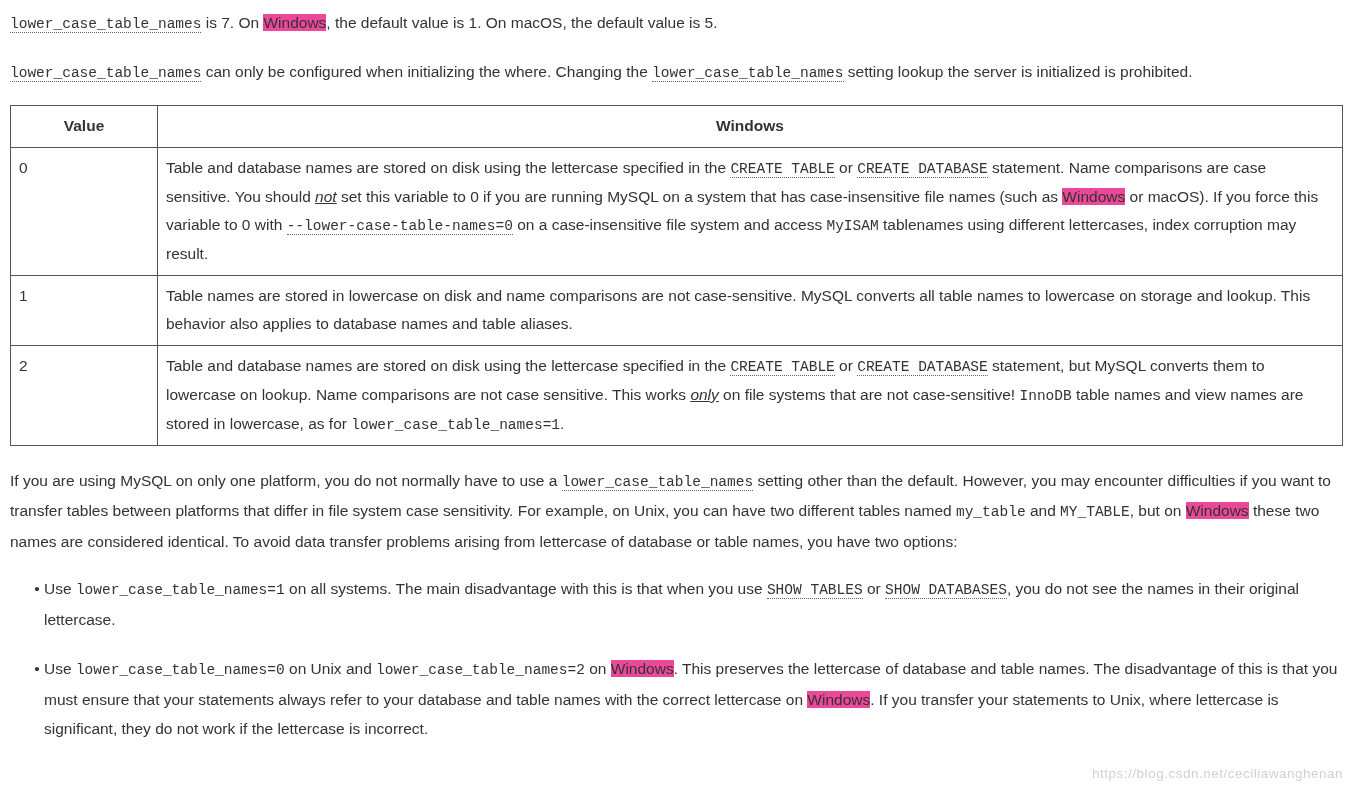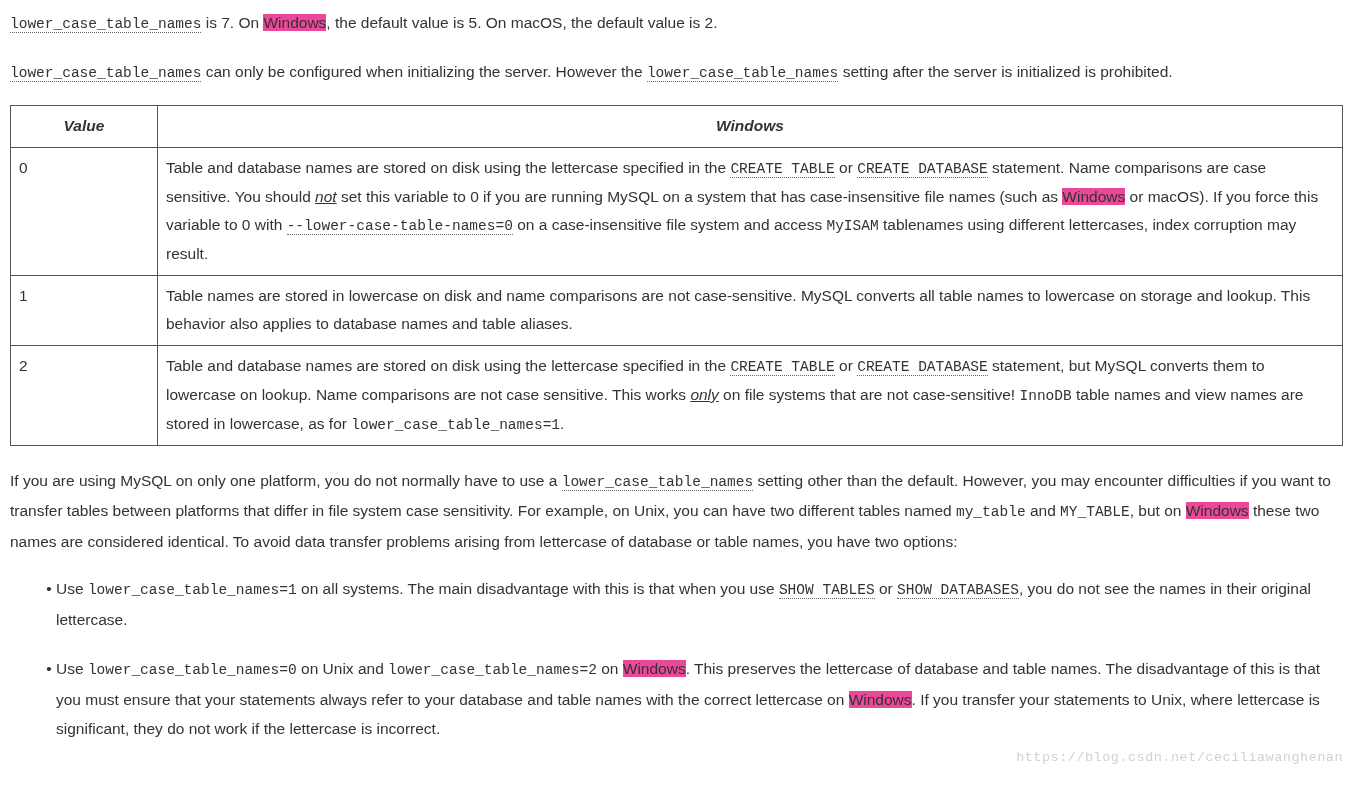--- a/index.html
+++ b/index.html
@@ -25,45 +25,45 @@
     margin: 14px 0 20px 0;
     font-size: 15.5px;
   }
   th, td {
     border: 1px solid #555;
     text-align: left;
     vertical-align: top;
     padding: 6px 8px;
     line-height: 1.85;
   }
-  th { font-weight: 700; text-align: center; font-style: italic; }
+  th { font-weight: 700; text-align: center; }
   td.val { width: 130px; }
-  ul { margin: 16px; padding-left: 30px; }
+  ul { margin: 4px; padding-left: 30px; }
   li { margin-bottom: 20px; line-height: 1.9; }
   li::marker { content: "• "; }
   .watermark {
     position: fixed;
     right: 10px;
-    bottom: 22px;
-    font-family: Liberation Mono, monospace;
+    bottom: 6px;
+    font-family: Liberation Sans, sans-serif;
     font-size: 13.5px;
     color: rgba(120,120,120,0.35);
     letter-spacing: 0.5px;
     pointer-events: none;
   }
 </style>
 </head>
 <body>
 
 <p>
-  <span class="code underline">lower_case_table_names</span><span> is 7. On </span><span class="hl">Windows</span><span>, the default value is 5. On macOS, the default value is 2.</span>
+  <span class="code underline">lower_case_table_names</span><span> is 7. On </span><span class="hl">Windows</span><span>, the default value is 1. On macOS, the default value is 5.</span>
 </p>
 
 <p>
-  <span class="code underline">lower_case_table_names</span><span> can only be configured when initializing the server. However the </span><span class="code underline">lower_case_table_names</span><span> setting after the server is initialized is prohibited.</span>
+  <span class="code underline">lower_case_table_names</span><span> can only be configured when initializing the where. Changing the </span><span class="code underline">lower_case_table_names</span><span> setting lookup the server is initialized is prohibited.</span>
 </p>
 
 <table>
   <thead>
     <tr>
       <th>Value</th>
       <th>Windows</th>
     </tr>
   </thead>
   <tbody>

